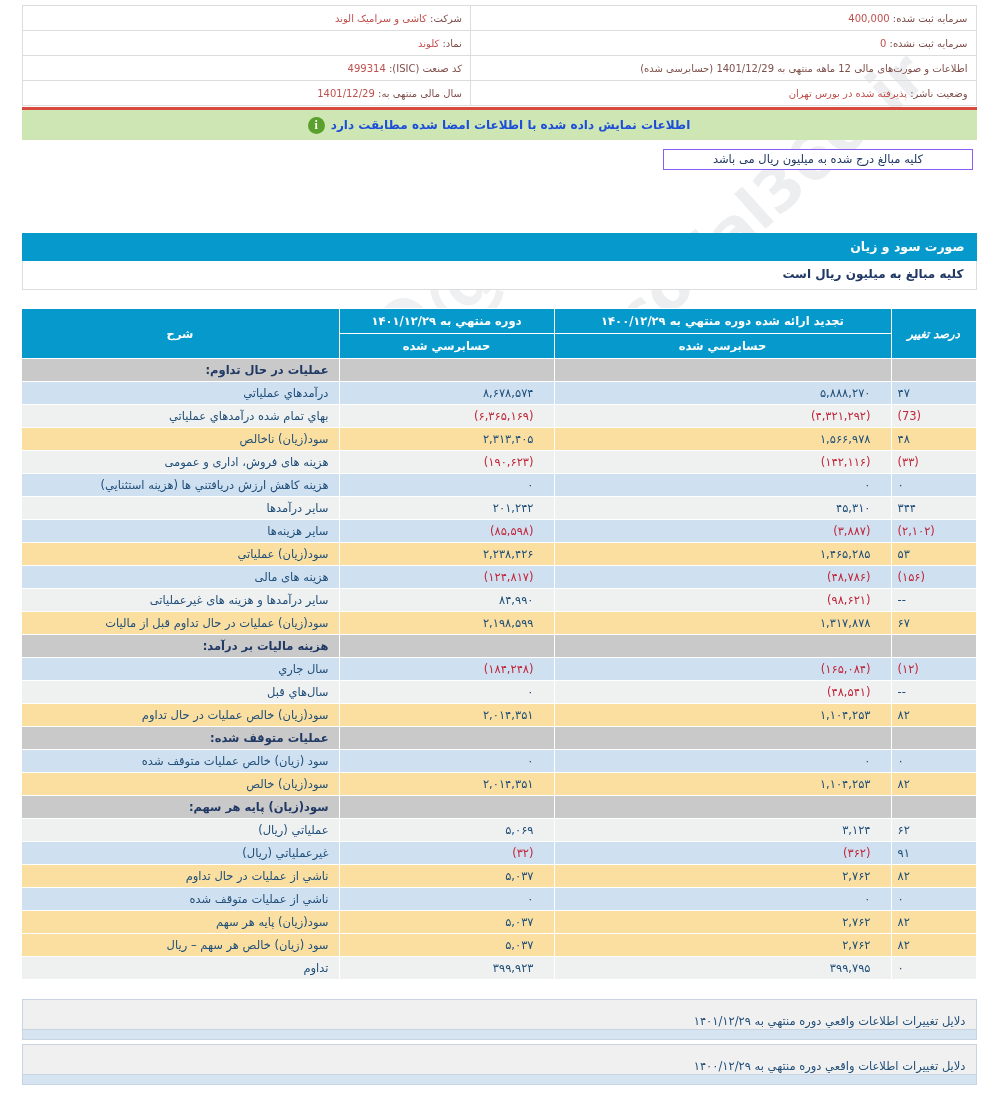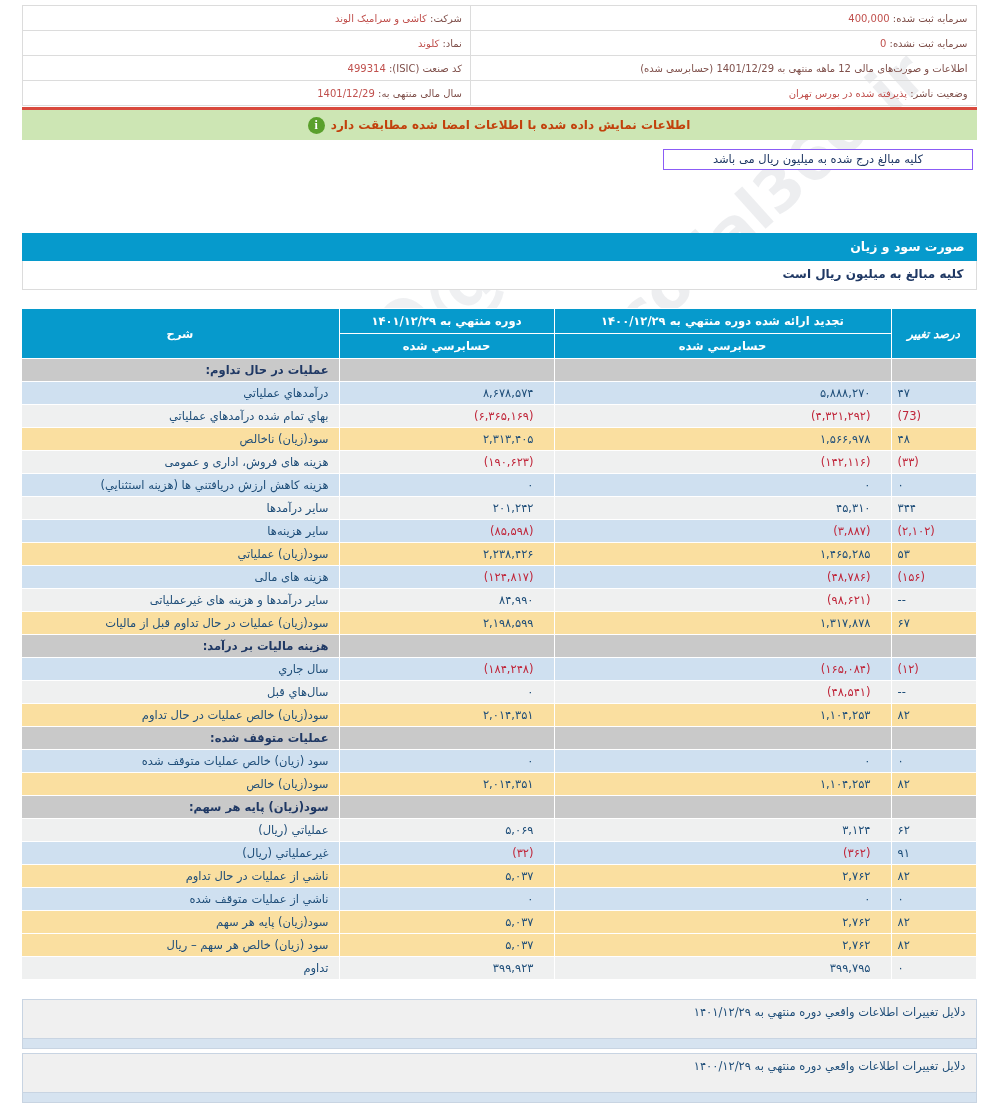--- a/index.html
+++ b/index.html
@@ -88,21 +88,21 @@
     border: 1px solid #cde6b4;
     display: flex;
     align-items: center;
     justify-content: center;
     gap: 6px;
     position: relative;
     z-index: 10;
   }
   .notice-text {
     font-size: 12px;
-    color: #c2410c;
+    color: #1d4ed8;
     font-weight: bold;
   }
   .info-badge {
     width: 17px; height: 17px;
     border-radius: 50%;
     background: #5aa02c;
     color: #ffffff;
     font-size: 12px;
     font-weight: bold;
     line-height: 17px;
@@ -231,23 +231,23 @@
   
   .footer-wrap {
     width: 955px;
     margin: 19px auto 0 auto;
     position: relative;
     z-index: 10;
   }
   .footer-row {
     border: 1px solid #c8d4e2;
     background: #f0f0f0;
-    height: 40px;
+    height: 31px;
     line-height: 24px;
-    padding: 0 10px;
+    padding: 9px 10px;
     font-size: 11.5px;
     color: #1f4e79;
     text-align: right;
   }
   .footer-strip {
     height: 10px;
     background: #d6e3f0;
     border: 1px solid #c8d4e2;
     border-top: none;
   }

